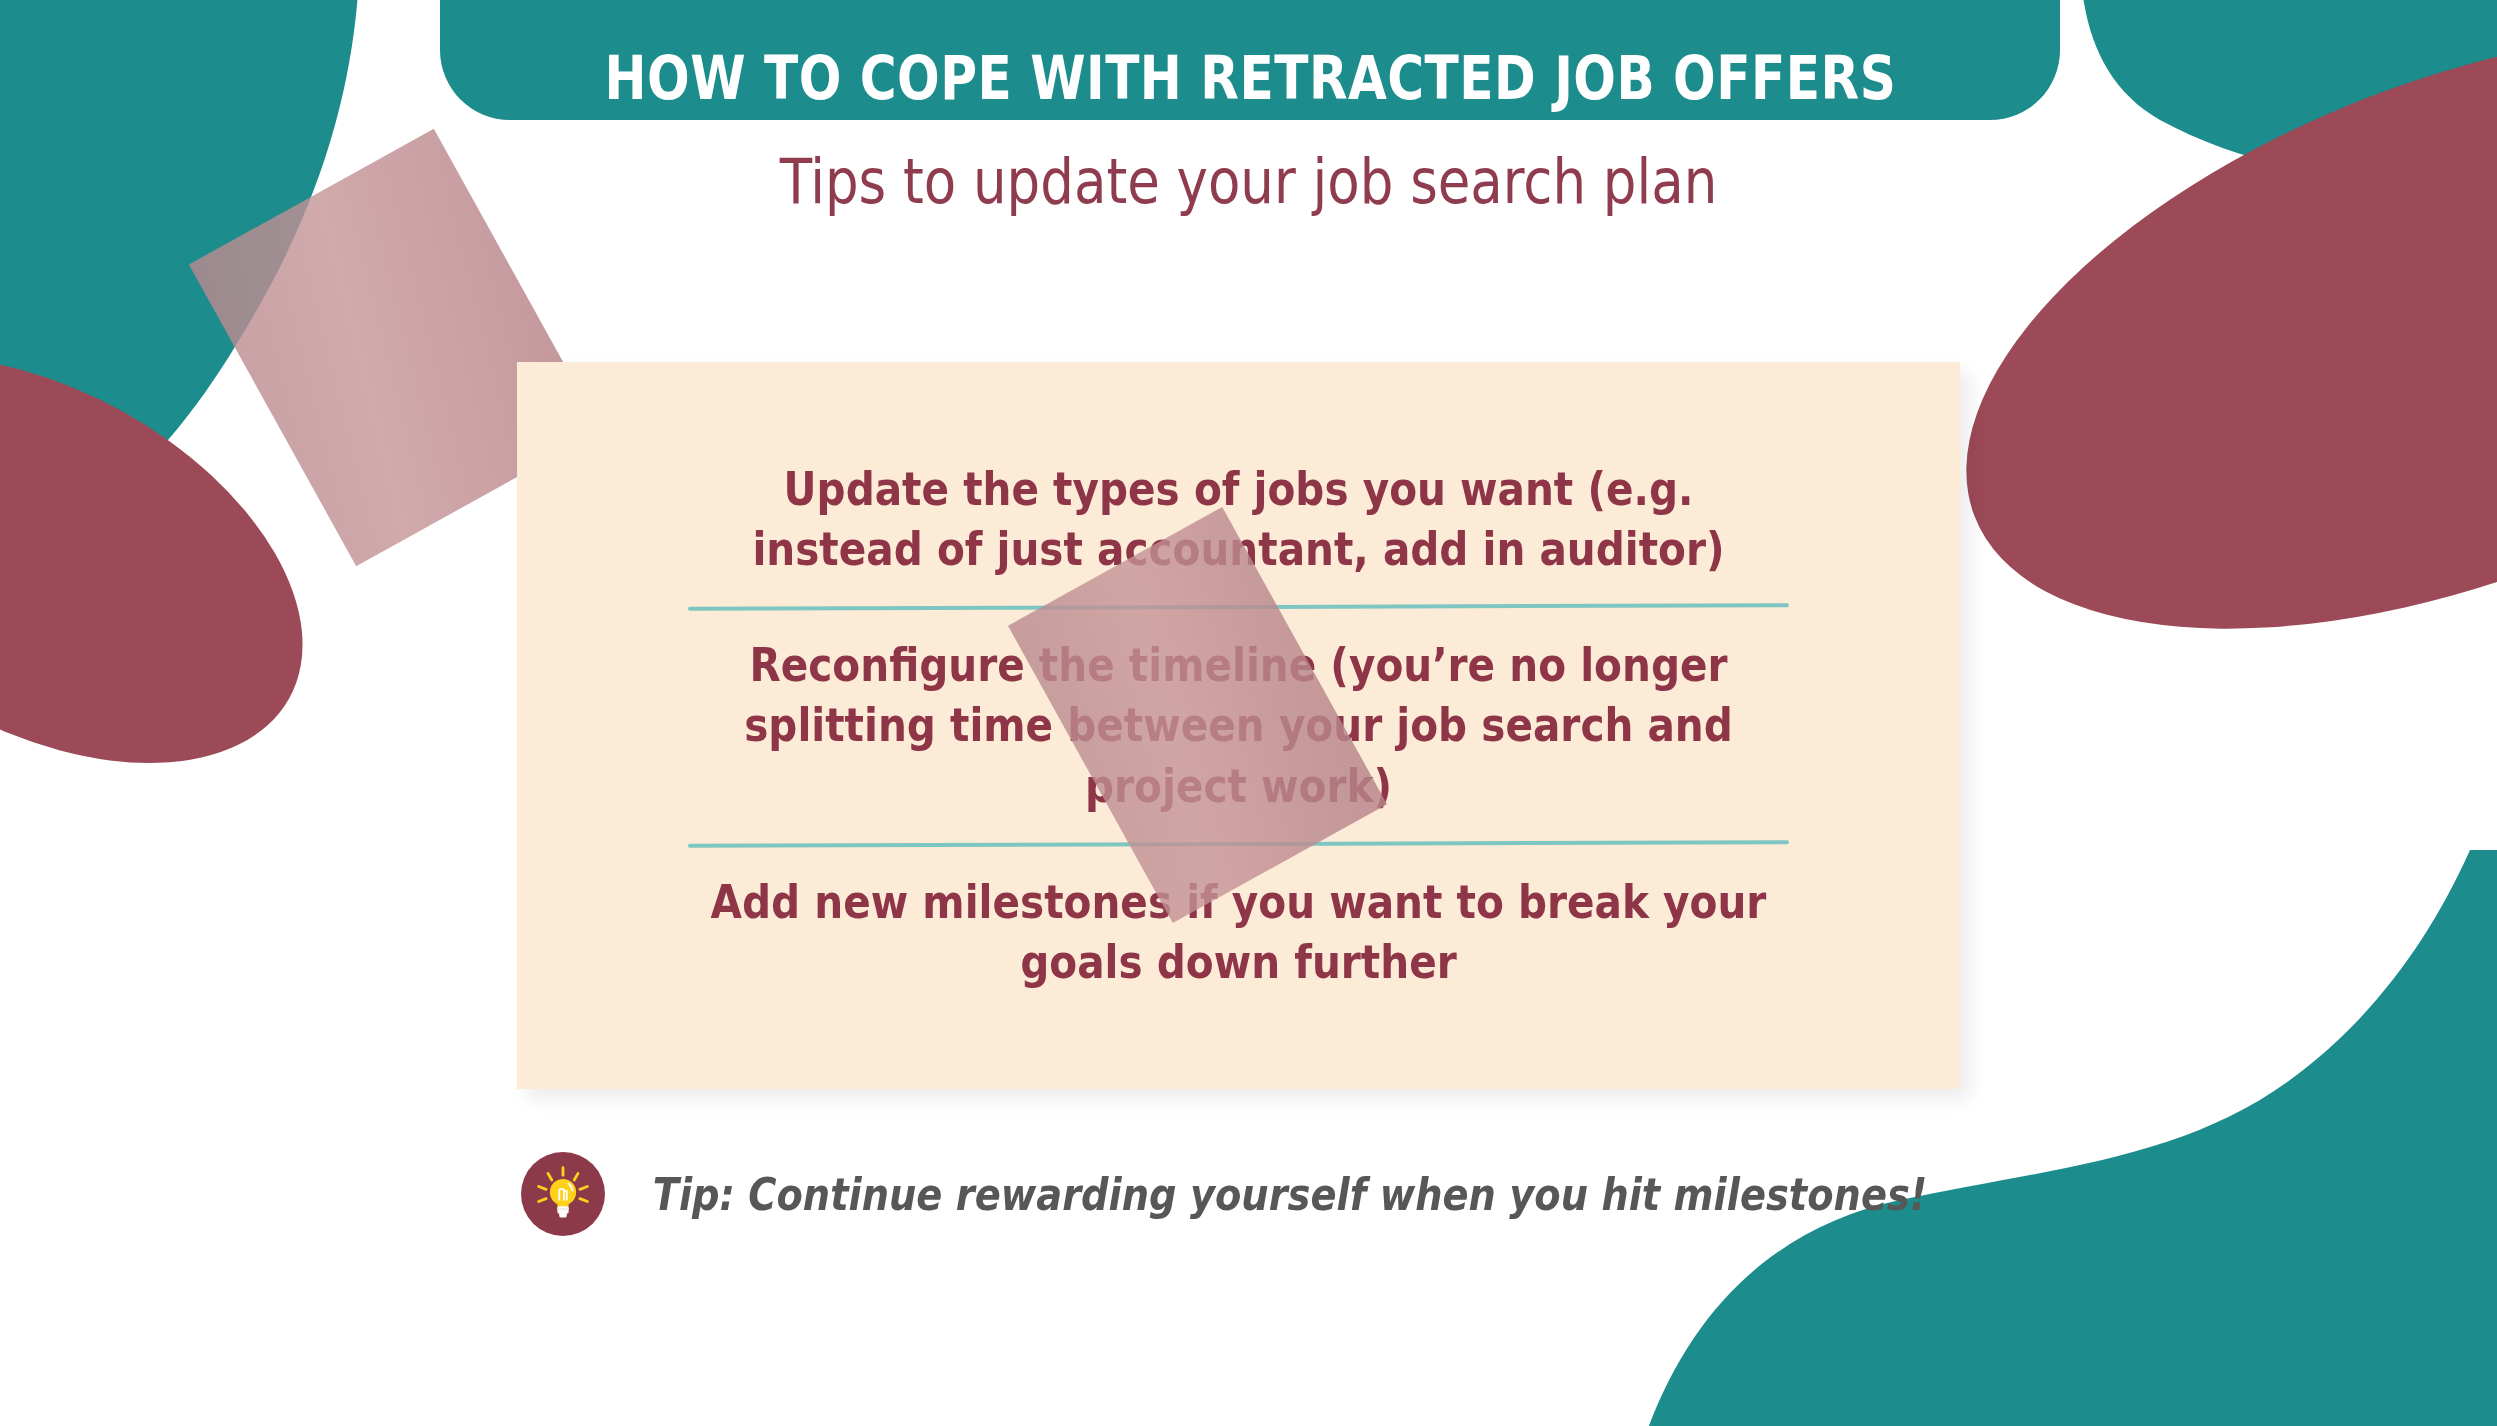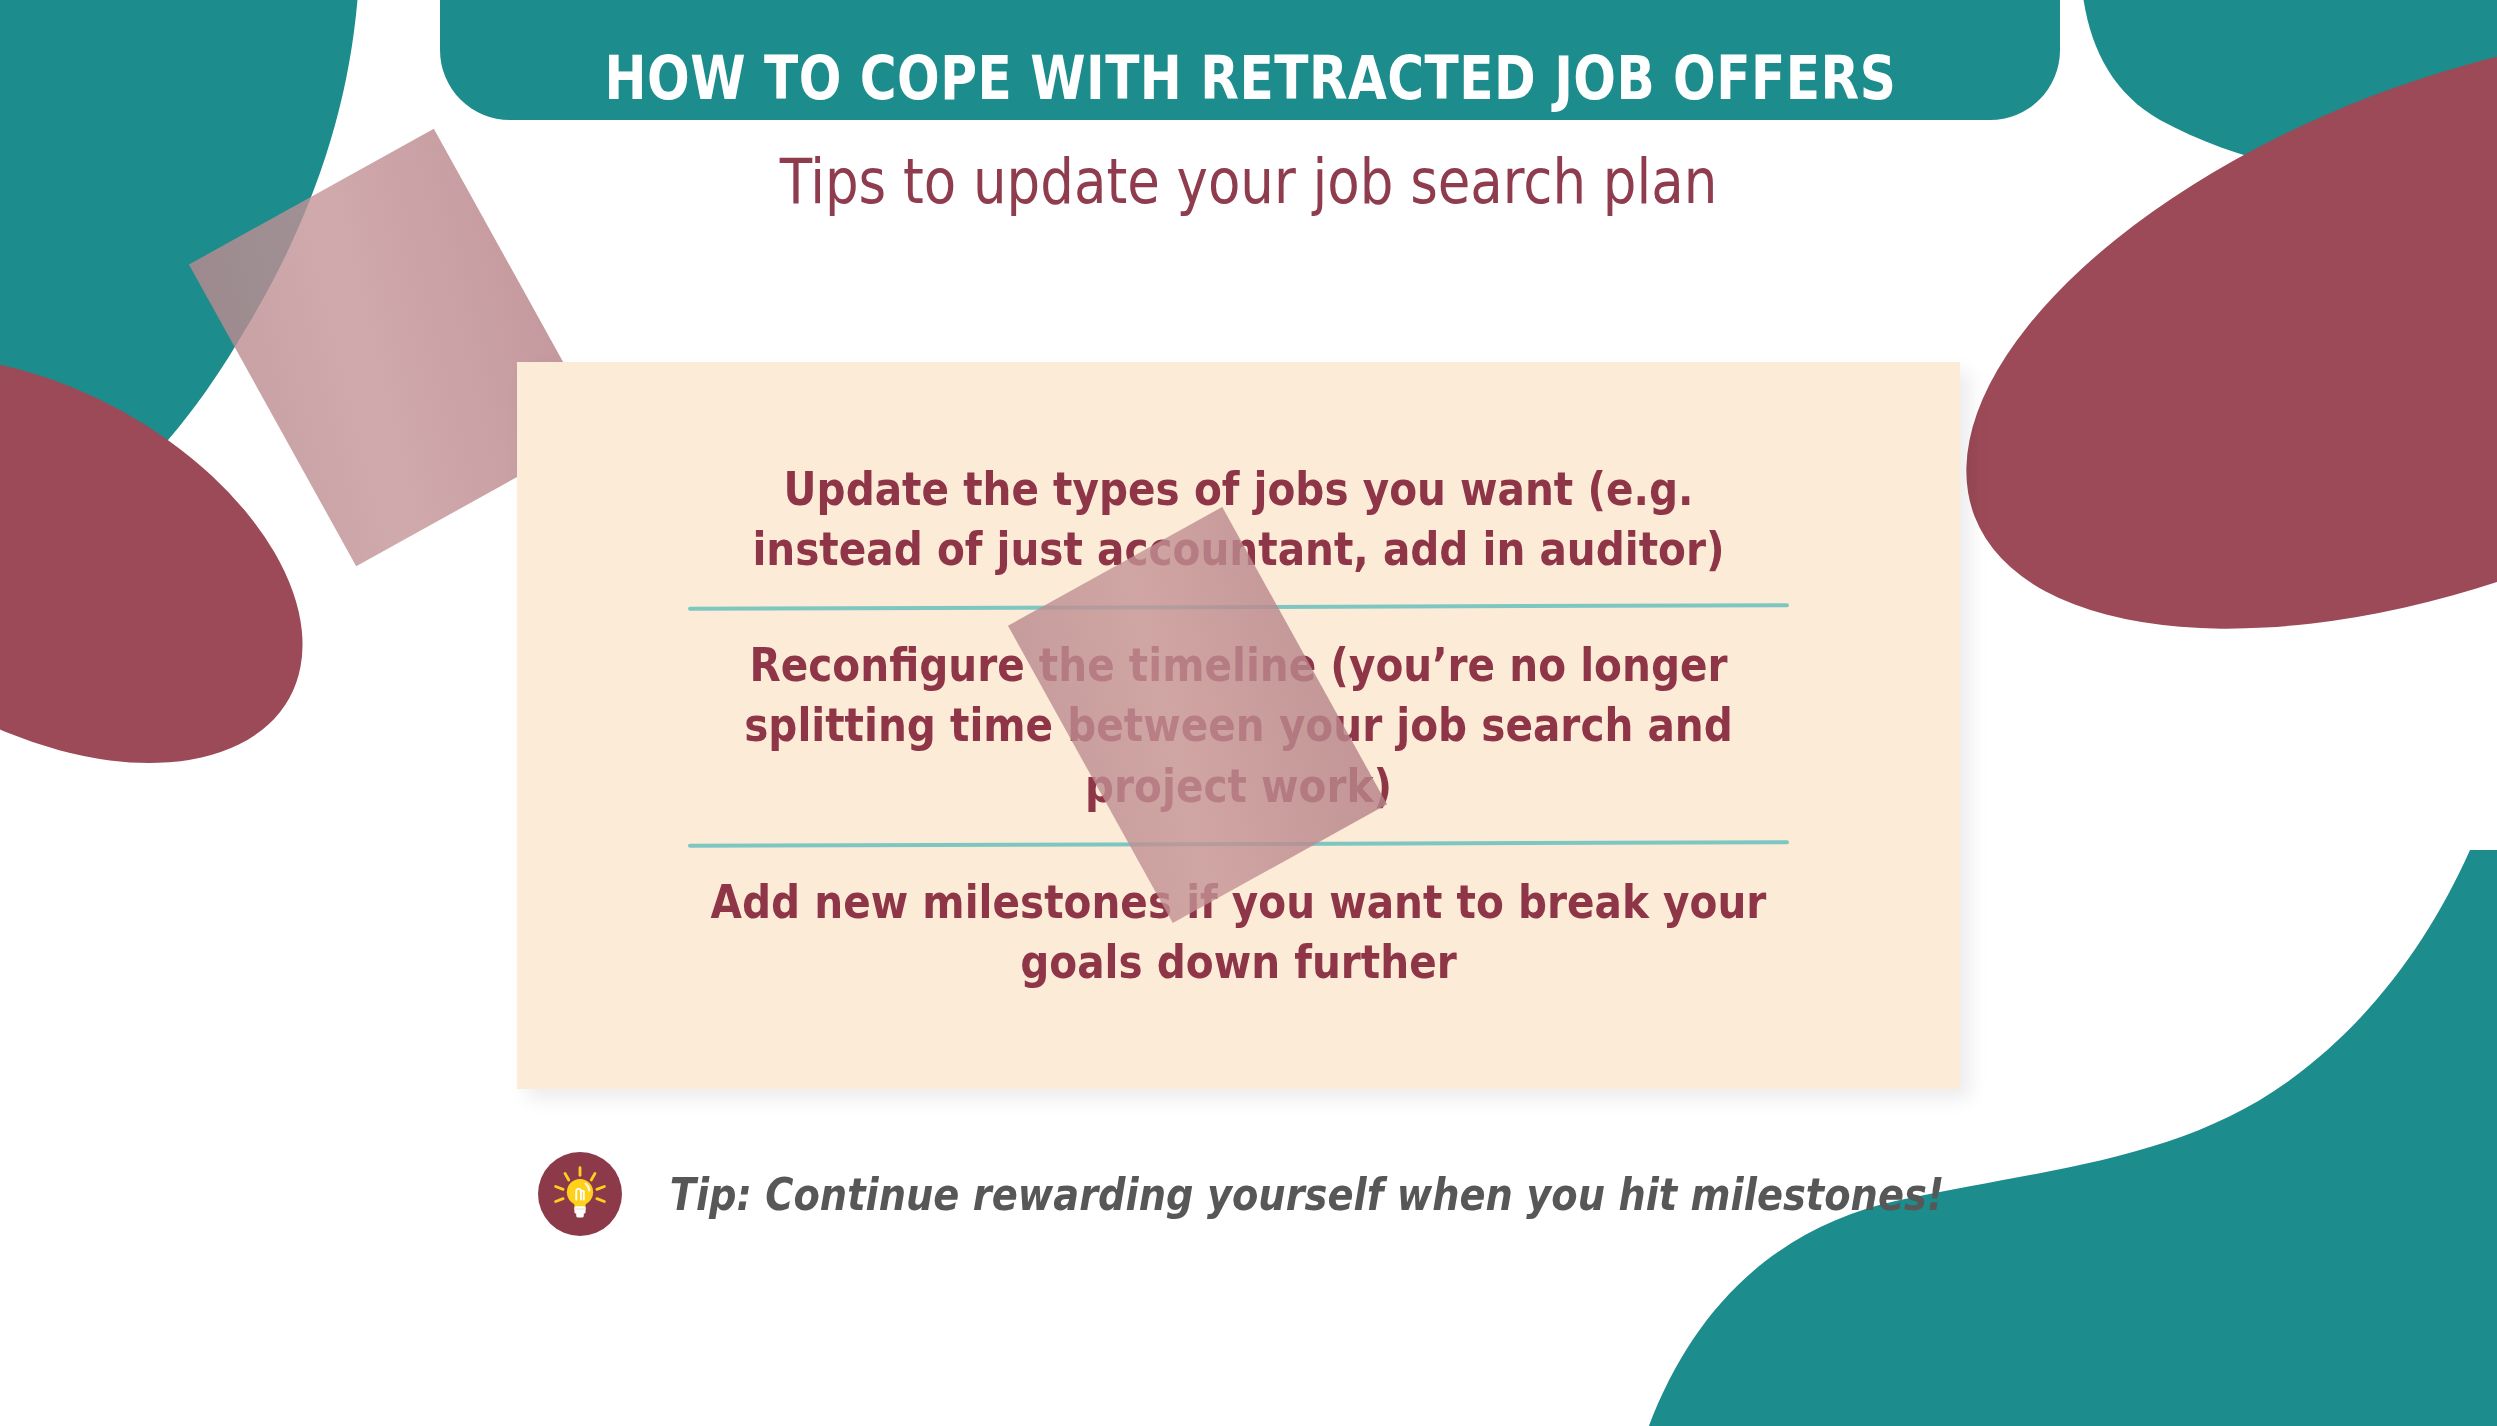--- a/index.html
+++ b/index.html
@@ -118,21 +118,21 @@
     top: 545px;
     width: 245px;
     height: 340px;
     transform: rotate(-29deg);
     transform-origin: center;
   }
 
   
   .tip-row {
     position: absolute;
-    left: 538px;
+    left: 521px;
     top: 1152px;
     display: flex;
     align-items: center;
     gap: 28px;
   }
   .tip-icon {
     width: 84px;
     height: 84px;
     border-radius: 50%;
     background: #8c3a4a;

